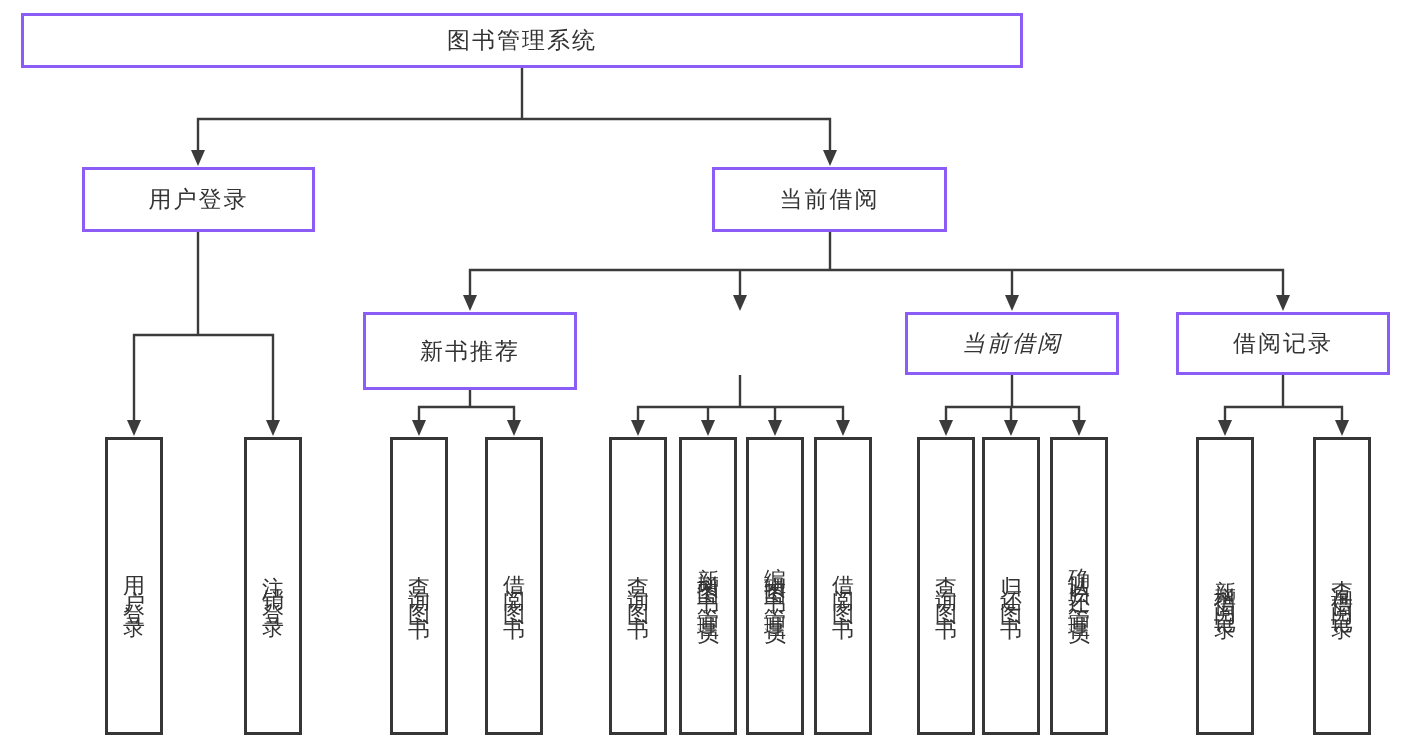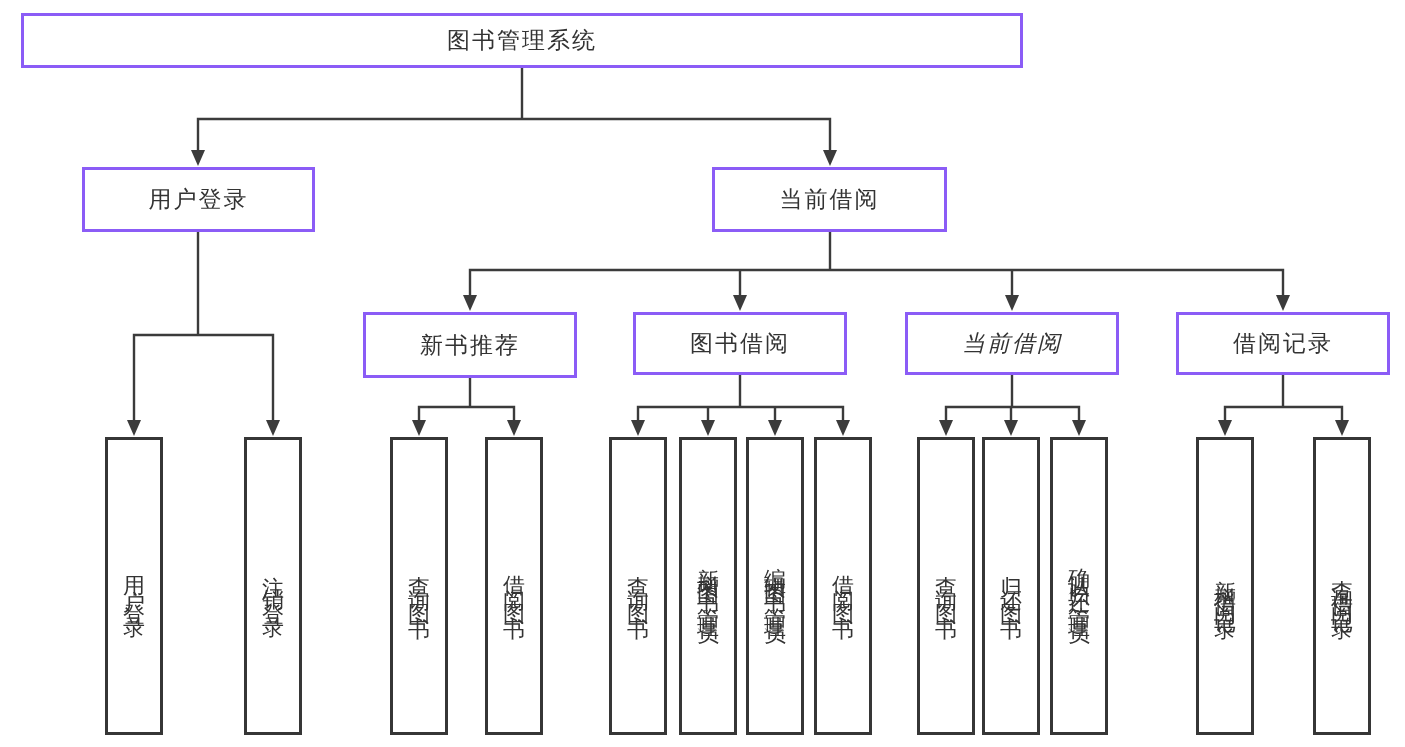--- a/index.html
+++ b/index.html
@@ -144,25 +144,22 @@
     <span>图书管理系统</span>
   </div>
 
   <div class="node" style="left:82px; top:167px; width:233px; height:65px;">
     <span>用户登录</span>
   </div>
   <div class="node" style="left:712px; top:167px; width:235px; height:65px;">
     <span>当前借阅</span>
   </div>
 
-  <div class="node" style="left:363px; top:312px; width:214px; height:66px;">
+  <div class="node" style="left:363px; top:312px; width:214px; height:78px;">
     <span>新书推荐</span>
-  </div>
-  <div class="node" style="left:633px; top:312px; width:214px; height:63px;">
-    <span>图书借阅</span>
   </div>
   <div class="node" style="left:905px; top:312px; width:214px; height:63px;font-style:italic;">
     <span>当前借阅</span>
   </div>
   <div class="node" style="left:1176px; top:312px; width:214px; height:63px;">
     <span>借阅记录</span>
   </div>
 
   <div class="leaf" style="left:105px;">
     <span class="vlabel" style="letter-spacing: 14px;">用户登录</span>

